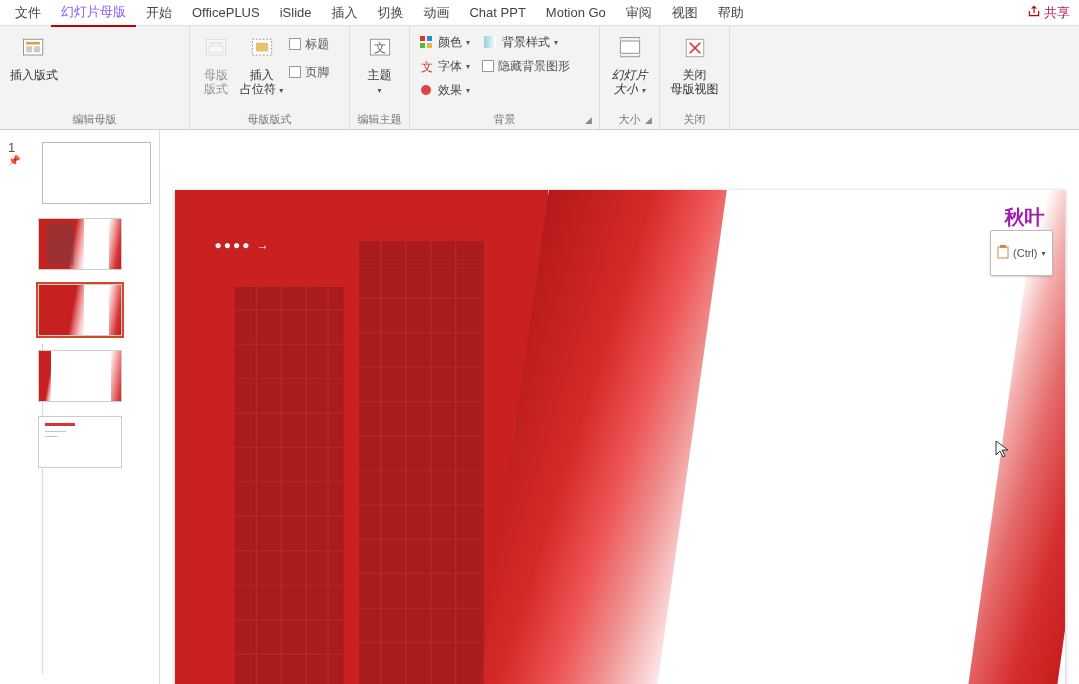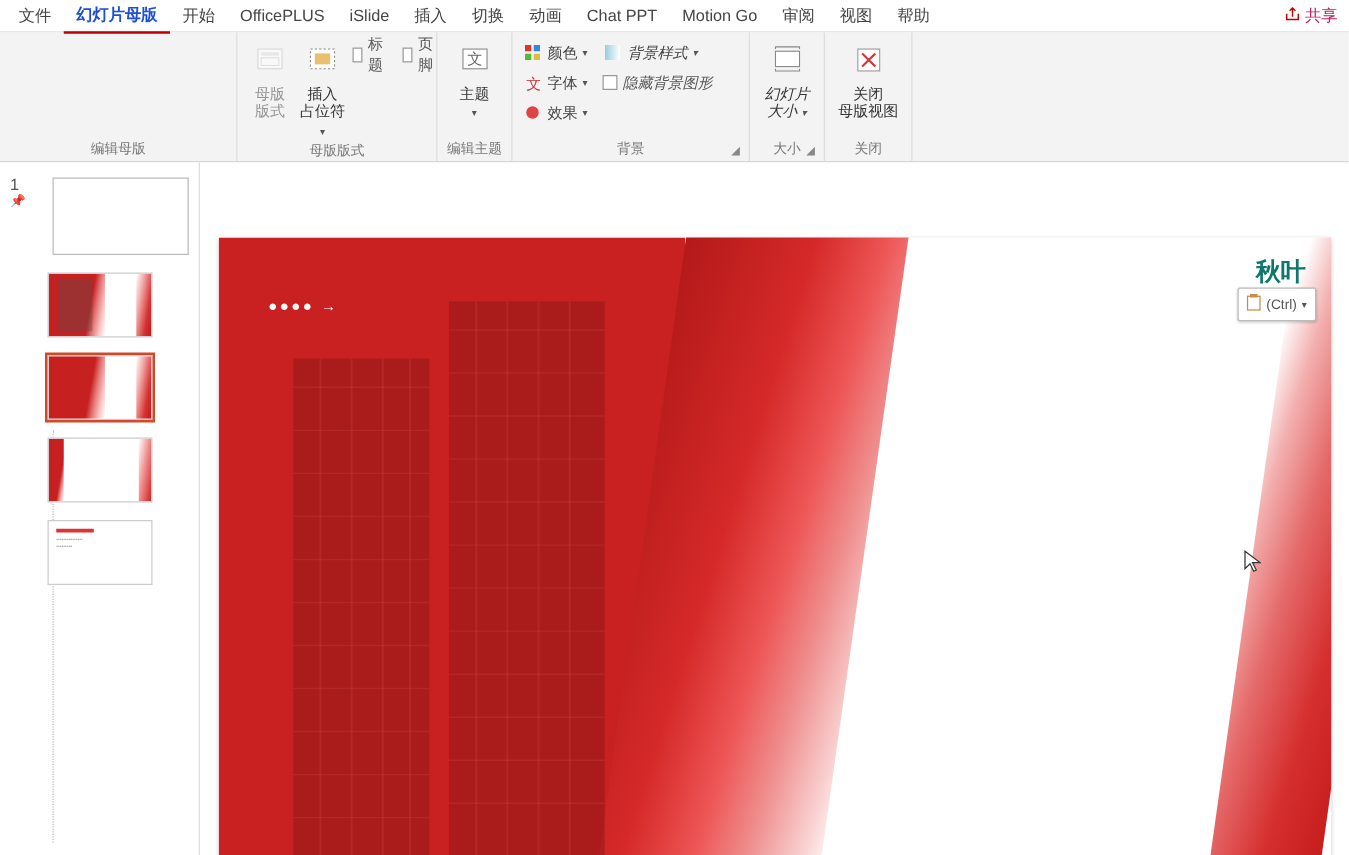--- a/index.html
+++ b/index.html
@@ -1,19 +1,19 @@
 <!DOCTYPE html>
 <html><head>
 <meta charset="utf-8">
 <style>
   * { box-sizing: border-box; margin: 0; padding: 0; font-family: "Microsoft YaHei", sans-serif; }
   body { background: #fff; width: 1079px; height: 684px; overflow: hidden; font-size: 12px; color: #333; }
   .tabs { height: 26px; background: #fff; display: flex; align-items: center; padding: 0 5px; border-bottom: 1px solid #e0e0e0; }
   .tab { padding: 4px 10px; cursor: pointer; font-size: 13px; color: #444; }
-  .tab.active { color: #1d4ed8; font-weight: bold; border-bottom: 2px solid #c00000; }
+  .tab.active { color: #8b5cf6; font-weight: normal; border-bottom: 2px solid #c00000; }
   .share-btn { margin-left: auto; color: #be185d; display: flex; align-items: center; font-size: 13px; padding-right: 4px; }
 
   .ribbon { height: 104px; background: #f3f3f3; display: flex; border-bottom: 1px solid #ccc; }
   .group { border-right: 1px solid #ddd; padding: 4px 6px 2px 6px; display: flex; flex-direction: column; justify-content: space-between; position: relative; }
   .group-label { text-align: center; font-size: 11px; color: #777; height: 16px; line-height: 16px; }
   .group-body { display: flex; flex: 1; align-items: flex-start; }
   .vbtn { display: flex; flex-direction: column; align-items: center; justify-content: flex-start; padding: 2px 4px; cursor: pointer; text-align: center; line-height: 1.2; }
   .vbtn .icon { width: 32px; height: 32px; margin-bottom: 4px; display: flex; align-items: center; justify-content: center; }
   .vbtn .lbl { font-size: 12px; color: #333; }
   .ddarrow { font-size: 8px; color: #555; }
@@ -33,22 +33,22 @@
   .thumb .redfill { position: absolute; left:0; top:0; bottom:0; width: 55%; background: linear-gradient(100deg,#c62020 0%,#c62020 70%,#e67a7a 80%,#f8c4c4 90%,#fff 100%); }
   .thumb .redstripes { position: absolute; right:0; top:0; bottom:0; width: 15%; background: linear-gradient(100deg,#fff 0%,#f3acac 30%,#d53434 70%,#c21818 100%); }
   .conn-line { position: absolute; left: 42px; top: 214px; bottom: 10px; width: 1px; border-left: 1px dotted #bbb; }
 
   .canvas-area { flex: 1; background: #fff; position: relative; overflow: hidden; padding: 60px 0 0 0; }
   .slide { margin: 0 auto; width: 890px; height: 510px; background: #fff; position: relative; box-shadow: 0 1px 4px rgba(0,0,0,0.3); overflow: hidden; }
   .red-main { position:absolute; left:0; top:0; bottom:0; width:42%; background:#c92121; }
   .red-shade { position:absolute; left:38%; top:-10%; bottom:-10%; width:20%; background:linear-gradient(100deg,#b11818 0%,#d52929 40%,#e55 60%,#ef8e8e 75%,#f9cfcf 90%,#fff 100%); transform:skewX(-8deg); }
   .red-stripes-right { position:absolute; right:-3%; top:-10%; bottom:-10%; width:10%; background:linear-gradient(100deg,#fff 0%,#fff 10%,#f3b0b0 25%,#e56a6a 45%,#d62f2f 70%,#c21818 100%); transform:skewX(-8deg); }
   .building { position:absolute; left:5%; top:10%; width:35%; height:90%; opacity:0.35; }
-  .logo-text { position:absolute; top:14px; right:20px; color:#0f766e; font-size:20px; font-weight:bold; }
-  .paste-tag { position:absolute; top:40px; right:12px; background:#fff; border:1px solid #bbb; border-radius:2px; padding:4px 6px; font-size:11px; color:#555; display:flex; align-items:center; gap:4px; cursor:pointer; box-shadow:0 1px 2px rgba(0,0,0,0.15); }
+  .logo-text { position:absolute; top:14px; right:20px; color:#a21caf; font-size:20px; font-weight:bold; }
+  .paste-tag { position:absolute; top:40px; right:12px; background:#fff; border:1px solid #bbb; border-radius:2px; padding:14px 6px; font-size:11px; color:#555; display:flex; align-items:center; gap:4px; cursor:pointer; box-shadow:0 1px 2px rgba(0,0,0,0.15); }
   .dots-arrow { position:absolute; top:48px; left:40px; color:#fff; font-size:12px; letter-spacing:2px; }
   .cursor { position:absolute; top:250px; left:820px; font-size:14px; color:#333; }
 </style>
 </head>
 <body>
 
 <div class="tabs">
   <div class="tab">文件</div>
   <div class="tab active">幻灯片母版</div>
   <div class="tab">开始</div>
@@ -69,20 +69,31 @@
         </svg>
     </span>
     <span>共享</span>
   </div>
 </div>
 
 <div class="ribbon">
 
   <div class="group" style="width:190px;">
     <div class="group-body">
+      <div class="vbtn">
+        <span class="icon">
+          <svg width="28" height="28" viewBox="0 0 32 32">
+              <rect x="4" y="6" width="22" height="18" fill="#fff" stroke="#888"></rect>
+              <rect x="7" y="9" width="16" height="3" fill="#d8a048"></rect>
+              <rect x="7" y="14" width="7" height="7" fill="#ccc"></rect>
+              <rect x="16" y="14" width="7" height="7" fill="#ccc"></rect>
+            </svg>
+        </span>
+        <span class="lbl">插入版式</span>
+      </div>
     </div>
     <div class="group-label">编辑母版</div>
   </div>
 
   <div class="group" style="width:160px;">
     <div class="group-body">
       <div class="vbtn" style="opacity:0.5;">
         <span class="icon">
           <svg width="28" height="28" viewBox="0 0 32 32">
               <rect x="5" y="6" width="22" height="18" fill="#fff" stroke="#bbb"></rect>
@@ -96,21 +107,21 @@
       <div class="vbtn">
         <span class="icon">
           <svg width="28" height="28" viewBox="0 0 32 32">
               <rect x="5" y="6" width="22" height="18" fill="#fff" stroke="#888" stroke-dasharray="2 2"></rect>
               <rect x="9" y="10" width="14" height="10" fill="#e8c070"></rect>
             </svg>
         </span>
         <span class="lbl"><span style="white-space:pre;">插入
 占位符</span> <span class="ddarrow">▾</span></span>
       </div>
-      <div style="display:flex;flex-direction:row;gap:8px;padding-top:4px;align-items:flex-end;">
+      <div style="display:flex;flex-direction:column;gap:8px;padding-top:4px;align-items:flex-end;">
         <div class="check-item">
           <span class="box"></span>
           <span>标题</span>
         </div>
         <div class="check-item">
           <span class="box"></span>
           <span>页脚</span>
         </div>
       </div>
     </div>
@@ -159,21 +170,21 @@
         <div class="mini-item" style="color:#444;">
           <span class="micon">
               <svg width="14" height="14">
                 <circle cx="7" cy="7" r="5" fill="#d44"></circle>
               </svg>
             </span>
           <span>效果</span>
           <span class="ddarrow">▾</span>
         </div>
       </div>
-      <div class="mini-list" style="gap:4px;margin-left:8px;font-style:italic;">
+      <div class="mini-list" style="gap:4px;margin-left:8px;">
         <div class="mini-item" style="color:#444;">
           <span class="micon">
               <svg width="14" height="14">
                 <rect x="1" y="1" width="12" height="12" fill="url(#g)"></rect>
                 <defs>
                   <linearGradient id="g">
                     <stop offset="0" stop-color="#9cd"></stop>
                     <stop offset="1" stop-color="#fff"></stop>
                   </linearGradient>
                 </defs>

